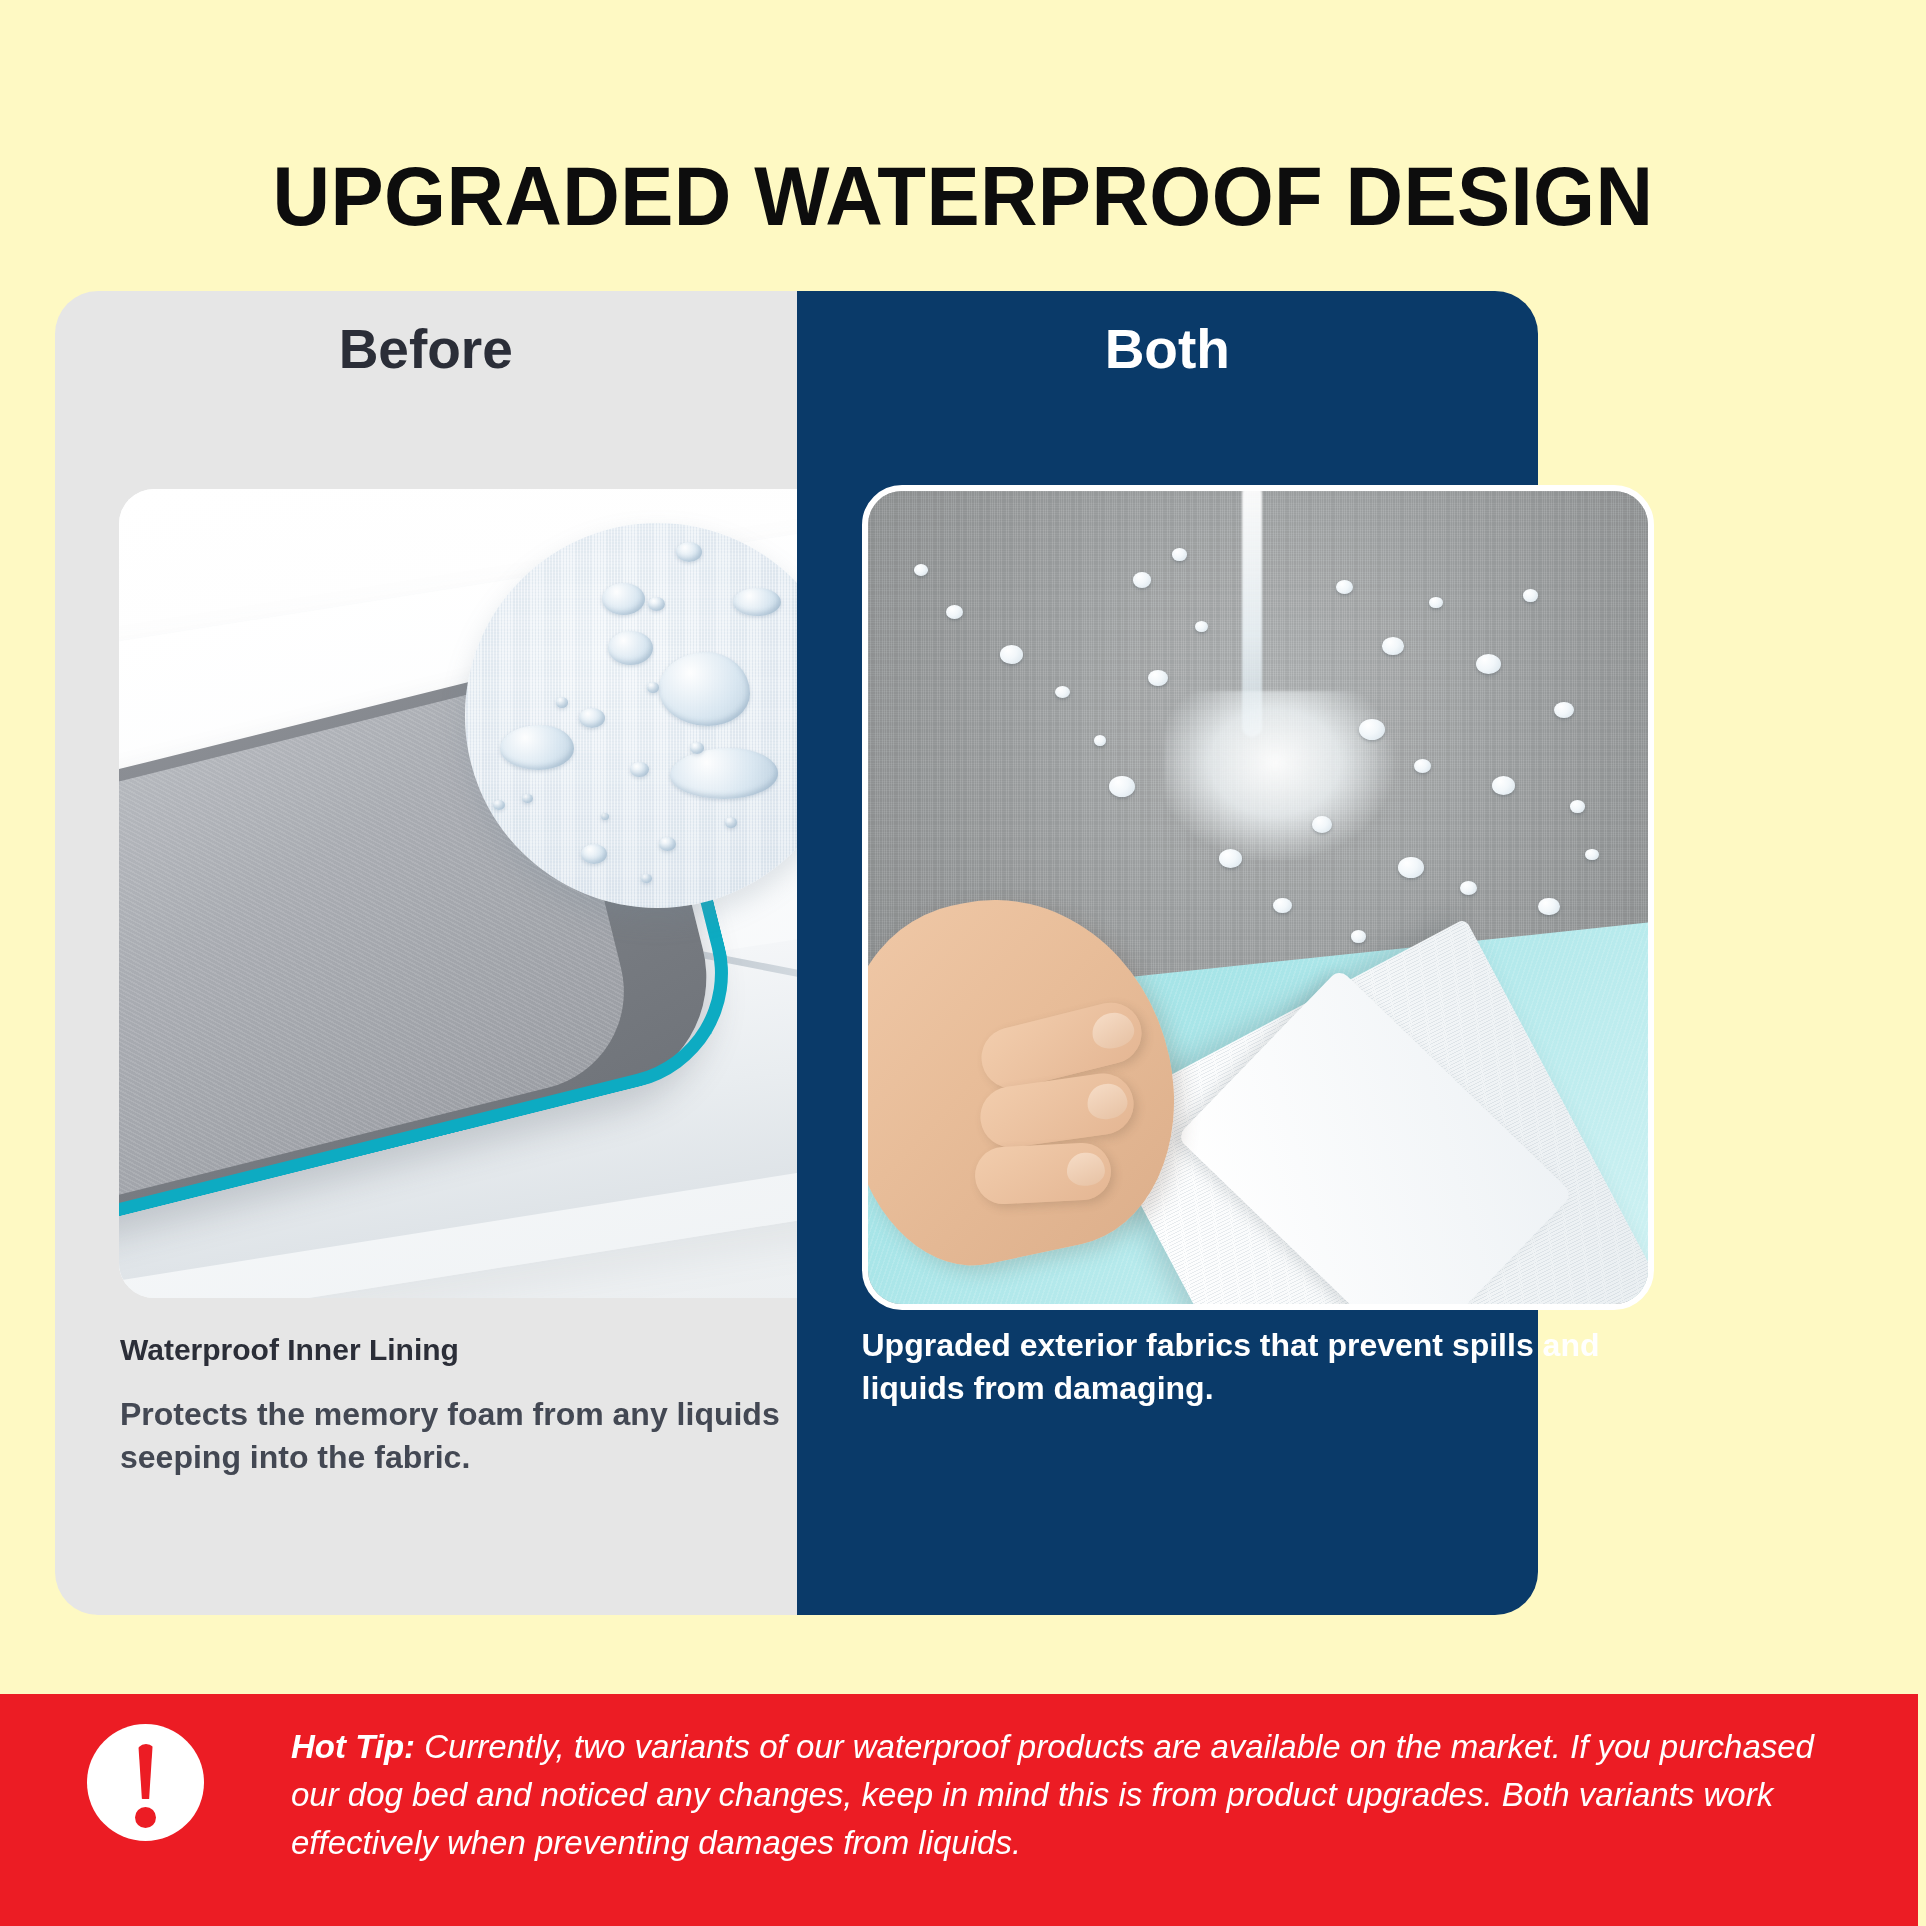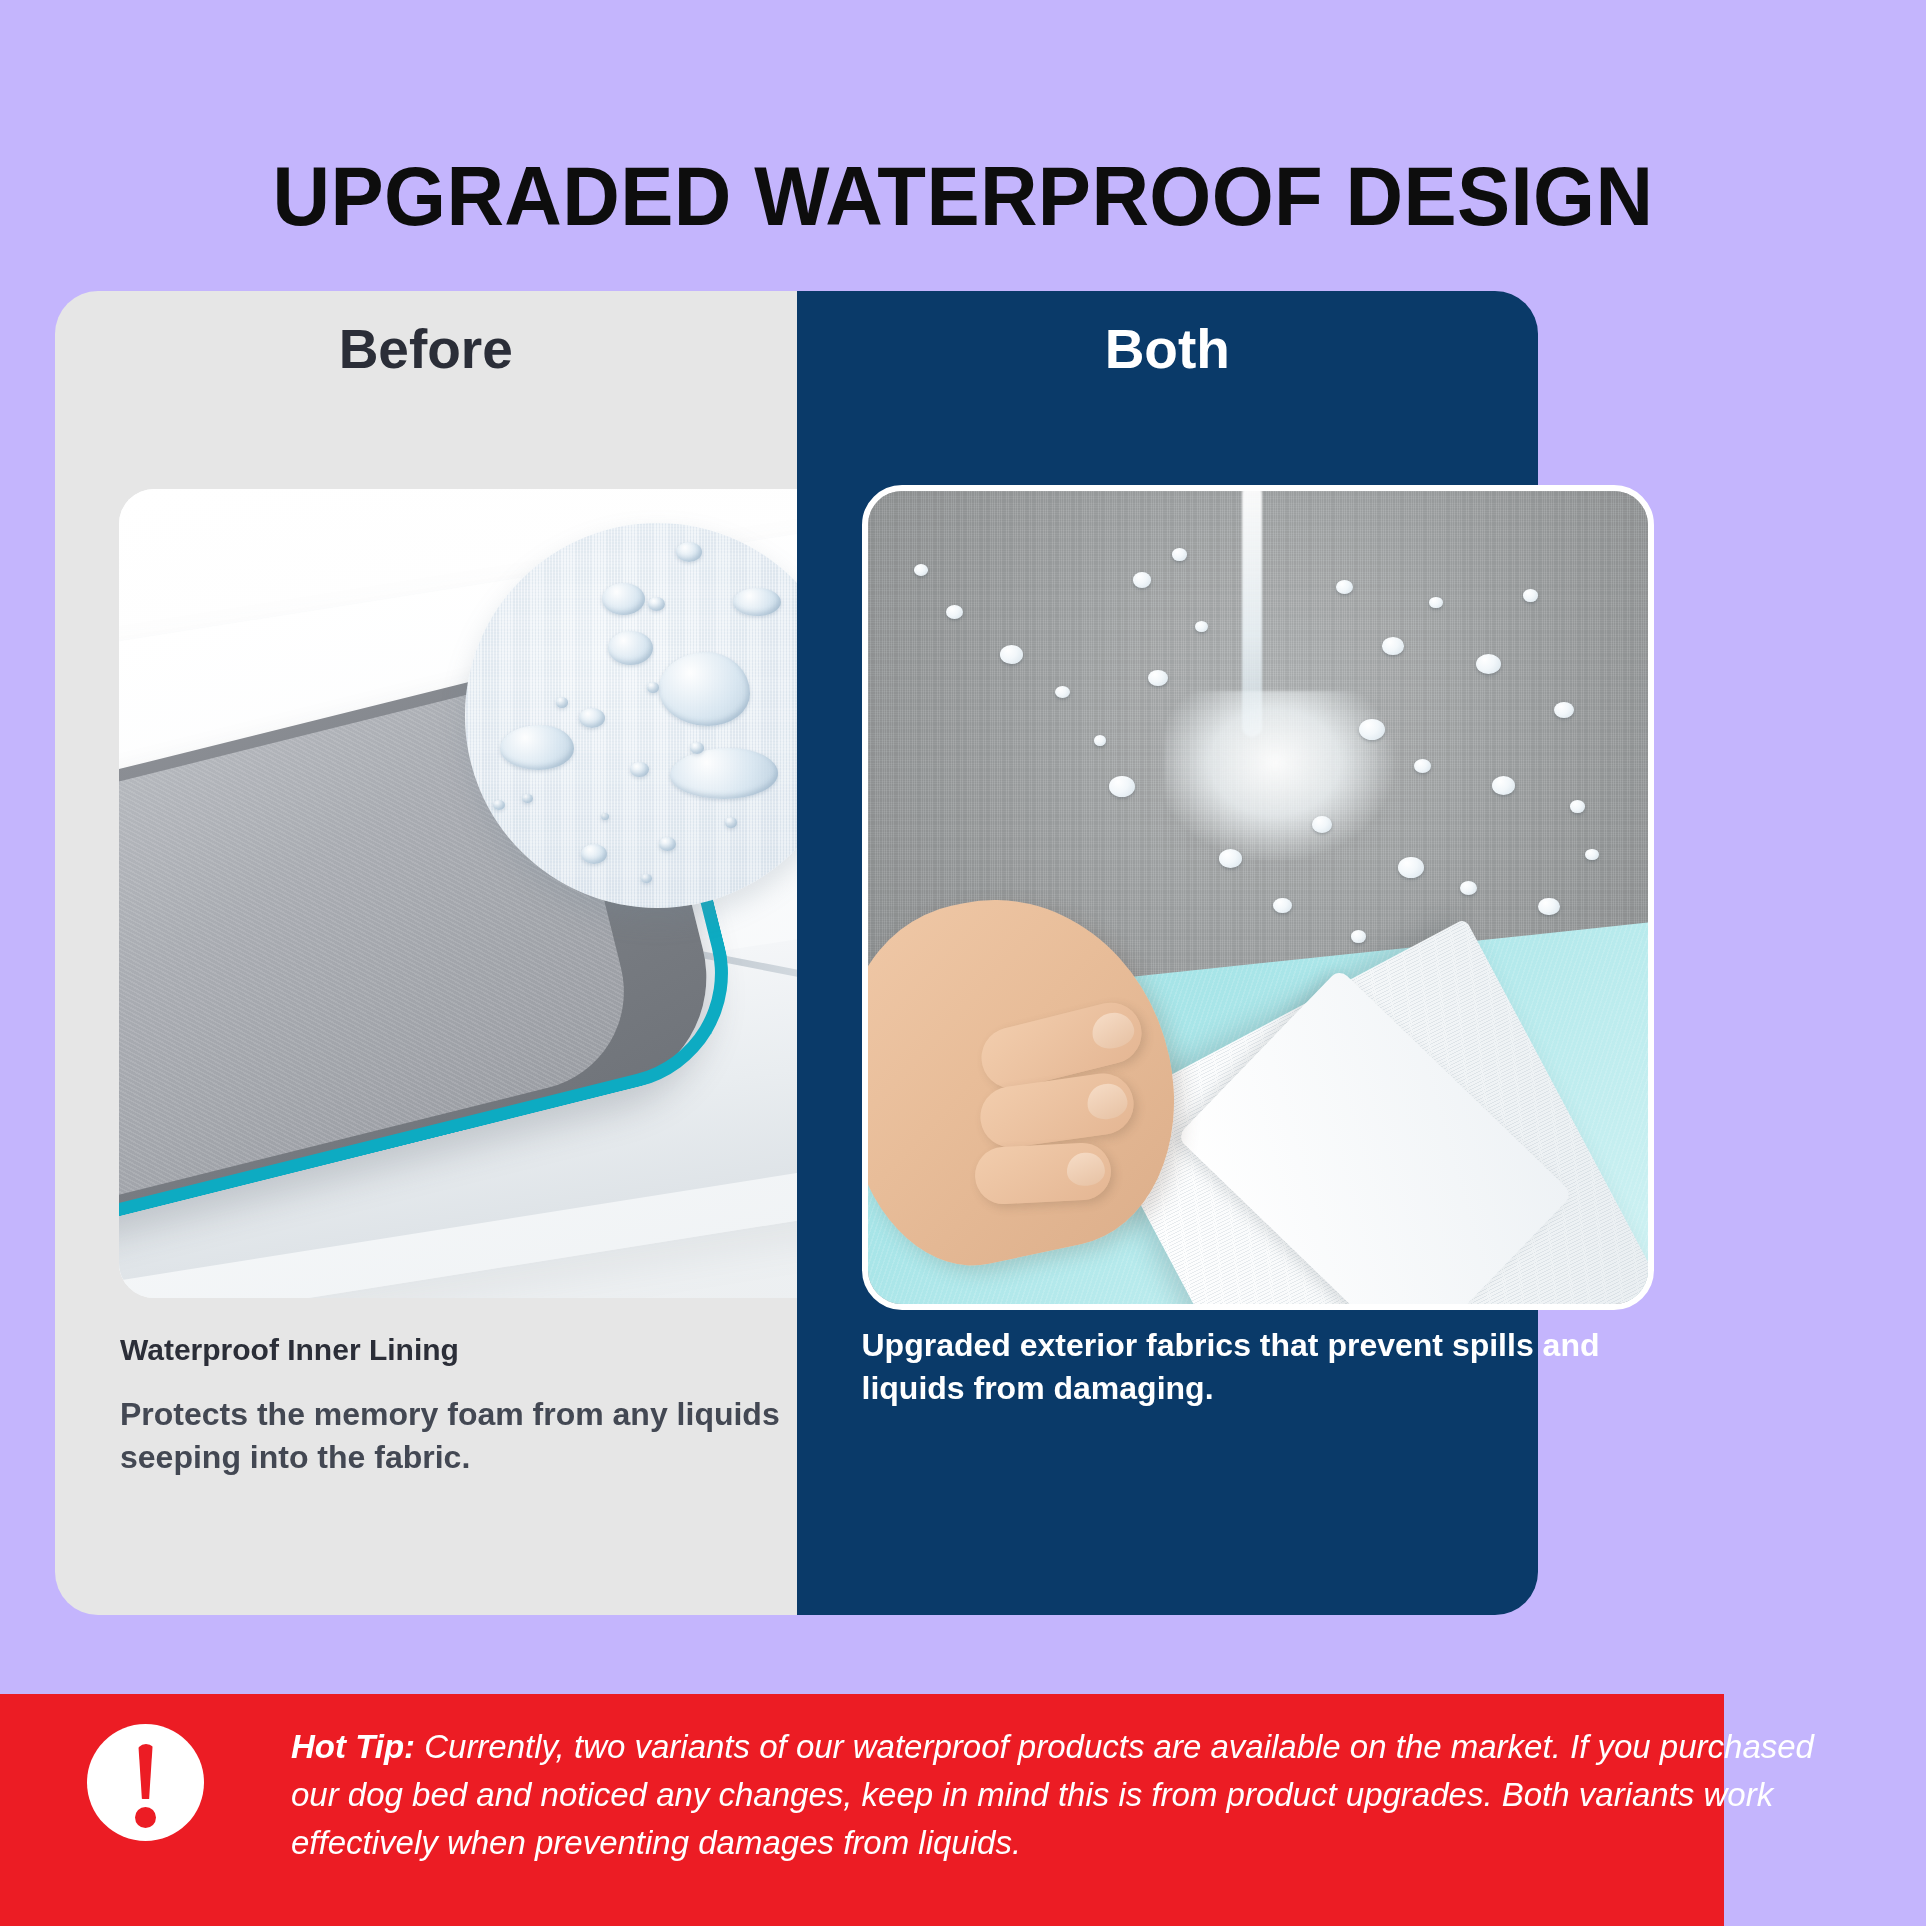--- a/index.html
+++ b/index.html
@@ -1,17 +1,17 @@
 <!DOCTYPE html>
 <html style="font-size:12.3px"><head>
 <meta charset="utf-8">
 <style>
   html,body{margin:0;padding:0;background:#ffffff;}
   body{width:1926px;height:1926px;overflow:hidden;font-family:"Liberation Sans",sans-serif;-webkit-font-smoothing:antialiased;}
-  .page{position:relative;width:1926px;height:1926px;background:#c4b5fd;}
+  .page{position:relative;width:1926px;height:1926px;background:#fef9c3;}
 
   
   .headline{
     position:absolute;left:0;top:99px;width:1926px;text-align:center;
     font-family:"Liberation Sans",sans-serif;font-weight:700;font-size:83px;
     letter-spacing:0.4px;color:#0d0d0d;line-height:1.0;
     transform:scaleX(0.96);transform-origin:50% 50%;white-space:nowrap;
   }
 
   
@@ -174,21 +174,21 @@
   .panel-before .cap{top:1042px;}
   .panel-after .cap{top:1033px;}
   .cap-title{font-weight:700;font-size:30px;line-height:1.16;margin:0 0 25px 0;}
   .cap-body{font-weight:700;font-size:32px;line-height:1.34;margin:0;}
   .panel-before .cap-title{color:#2b2e38;}
   .panel-before .cap-body{color:#434853;}
   .panel-after .cap-title{color:#ffffff;}
   .panel-after .cap-body{color:#ffffff;}
 
   
-  .tipbar{position:absolute;left:0;top:1694px;width:1700px;height:233px;background:#ec1c24;padding-left:24px;}
+  .tipbar{position:absolute;left:0;top:1694px;width:1918px;height:233px;background:#ec1c24;}
   .tip-icon{position:absolute;left:87px;top:30px;width:117px;height:117px;}
   .tip-circle{position:absolute;inset:0;background:#ffffff;border-radius:50%;}
   .tip-bang{position:absolute;left:50%;top:20px;width:20px;height:55px;
       margin-left:-10px;background:#ec1c24;border-radius:10px 10px 7px 7px;
       clip-path:polygon(14% 0,86% 0,68% 100%,32% 100%);}
   .tip-dot{position:absolute;left:50%;top:83px;width:21px;height:21px;margin-left:-10.4px;
       background:#ec1c24;border-radius:50%;}
   .tip-text{
     position:absolute;left:291px;top:29px;width:1572px;
     color:#ffffff;font-style:italic;font-weight:400;font-size:33px;line-height:1.45;

